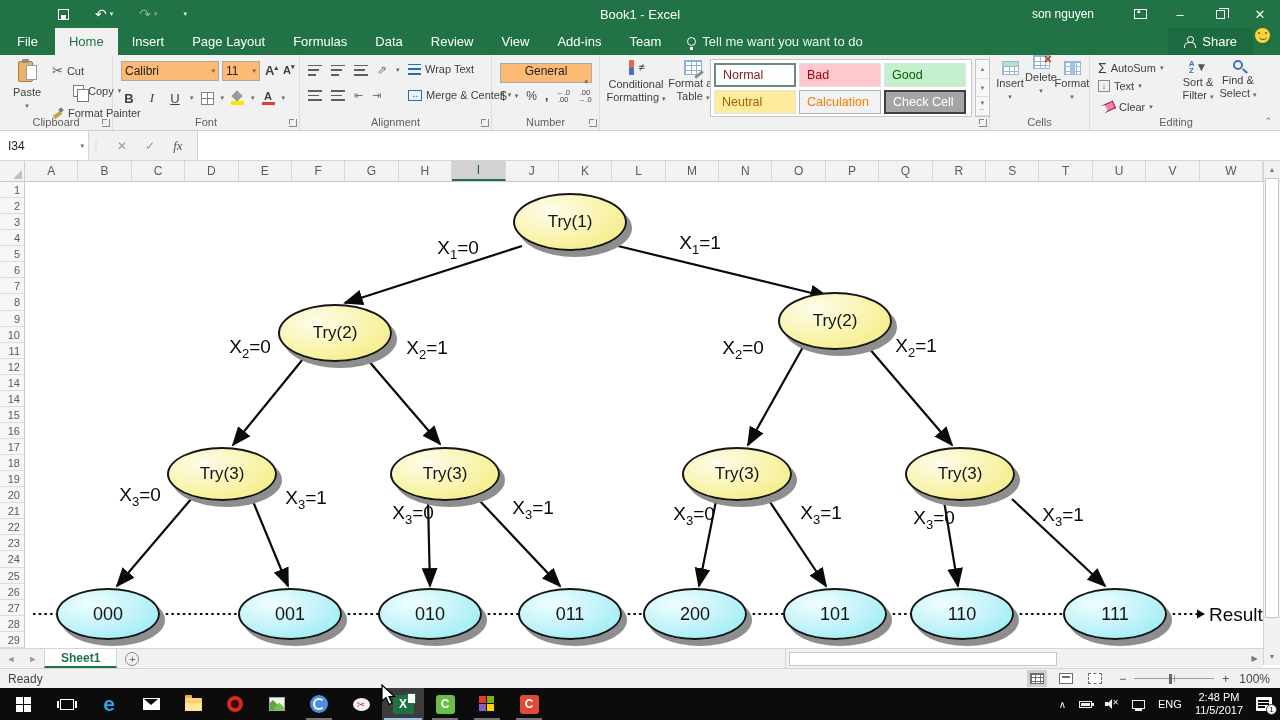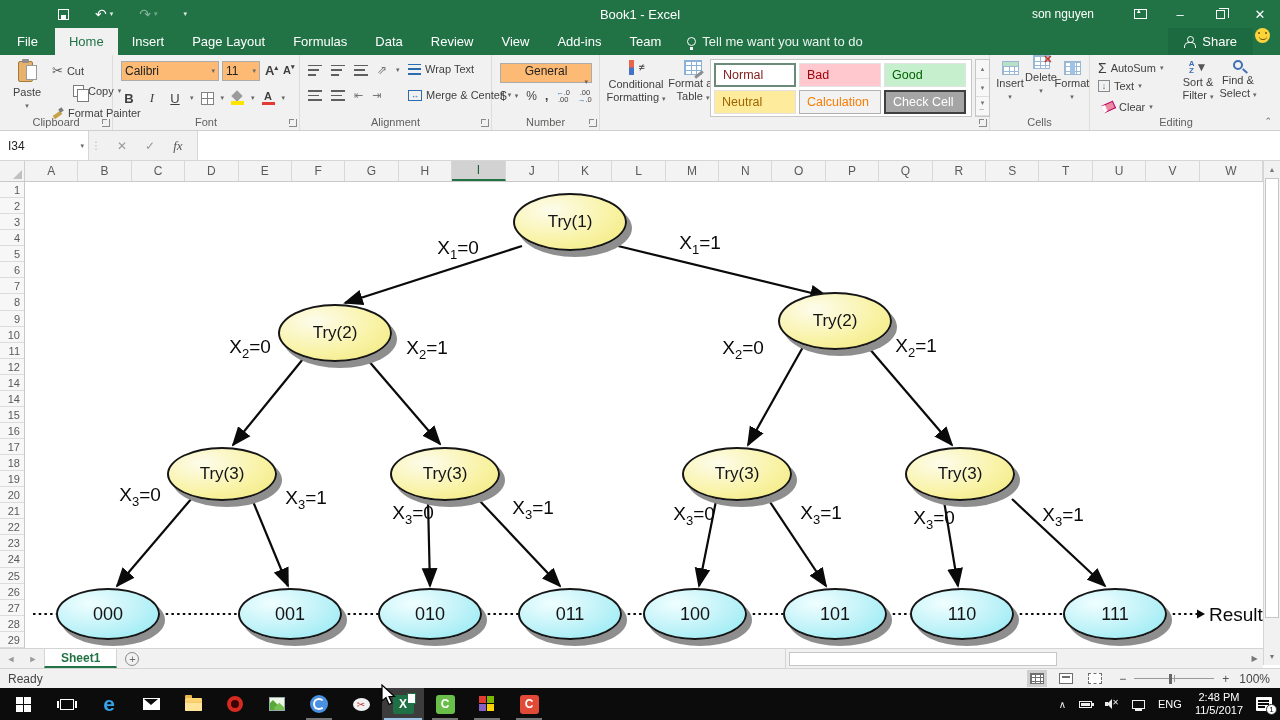--- a/index.html
+++ b/index.html
@@ -617,21 +617,21 @@
       <div class="node try" style="left: 278px; top: 304px; width: 114px; height: 58px;">Try(2)</div>
       <div class="node try" style="left: 778px; top: 292px; width: 114px; height: 58px;">Try(2)</div>
       <div class="node try" style="left: 167px; top: 447px; width: 110px; height: 54px;">Try(3)</div>
       <div class="node try" style="left: 390px; top: 447px; width: 110px; height: 54px;">Try(3)</div>
       <div class="node try" style="left: 682px; top: 447px; width: 110px; height: 54px;">Try(3)</div>
       <div class="node try" style="left: 905px; top: 447px; width: 110px; height: 54px;">Try(3)</div>
       <div class="node leaf" style="left: 56px; top: 588px; width: 104px; height: 52px;">000</div>
       <div class="node leaf" style="left: 238px; top: 588px; width: 104px; height: 52px;">001</div>
       <div class="node leaf" style="left: 378px; top: 588px; width: 104px; height: 52px;">010</div>
       <div class="node leaf" style="left: 518px; top: 588px; width: 104px; height: 52px;">011</div>
-      <div class="node leaf" style="left: 643px; top: 588px; width: 104px; height: 52px;">100</div>
+      <div class="node leaf" style="left: 643px; top: 588px; width: 104px; height: 52px;">200</div>
       <div class="node leaf" style="left: 783px; top: 588px; width: 104px; height: 52px;">101</div>
       <div class="node leaf" style="left: 910px; top: 588px; width: 104px; height: 52px;">110</div>
       <div class="node leaf" style="left: 1063px; top: 588px; width: 104px; height: 52px;">111</div>
     </div>
 </div>
 
 <div id="vscroll" class="abs">
   <span class="sarr">▲</span>
   <div id="vthumb"></div>
   <span class="sarr" style="margin-top:auto;">▼</span>

